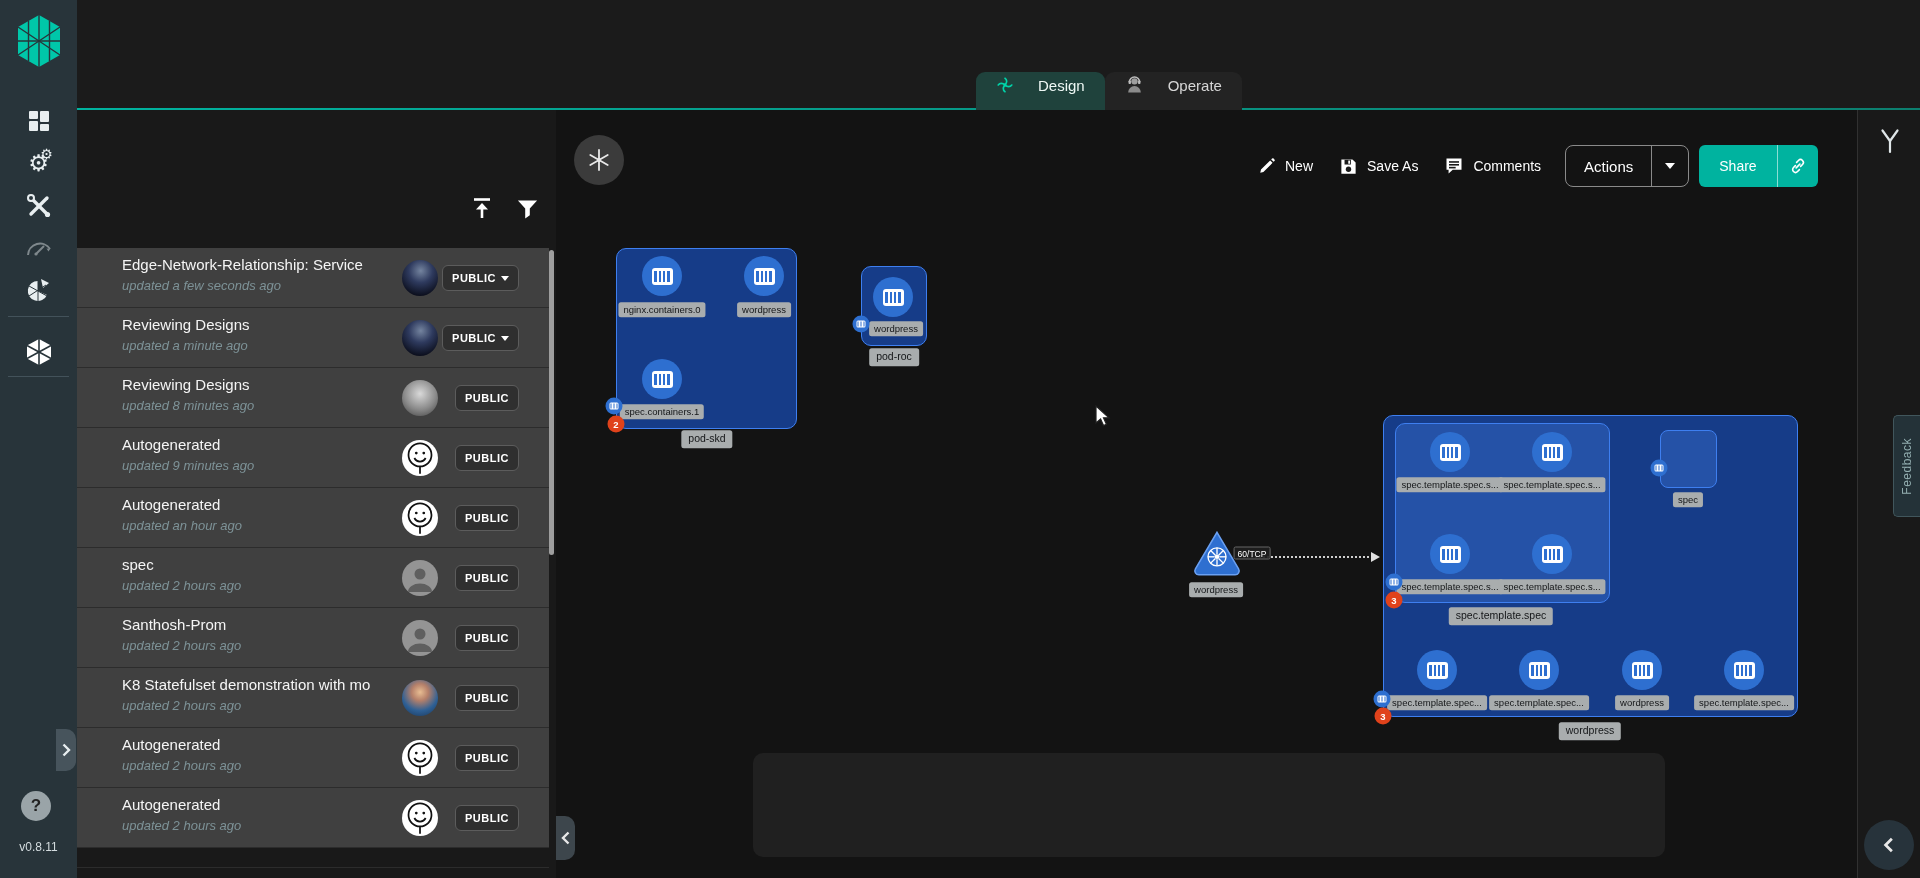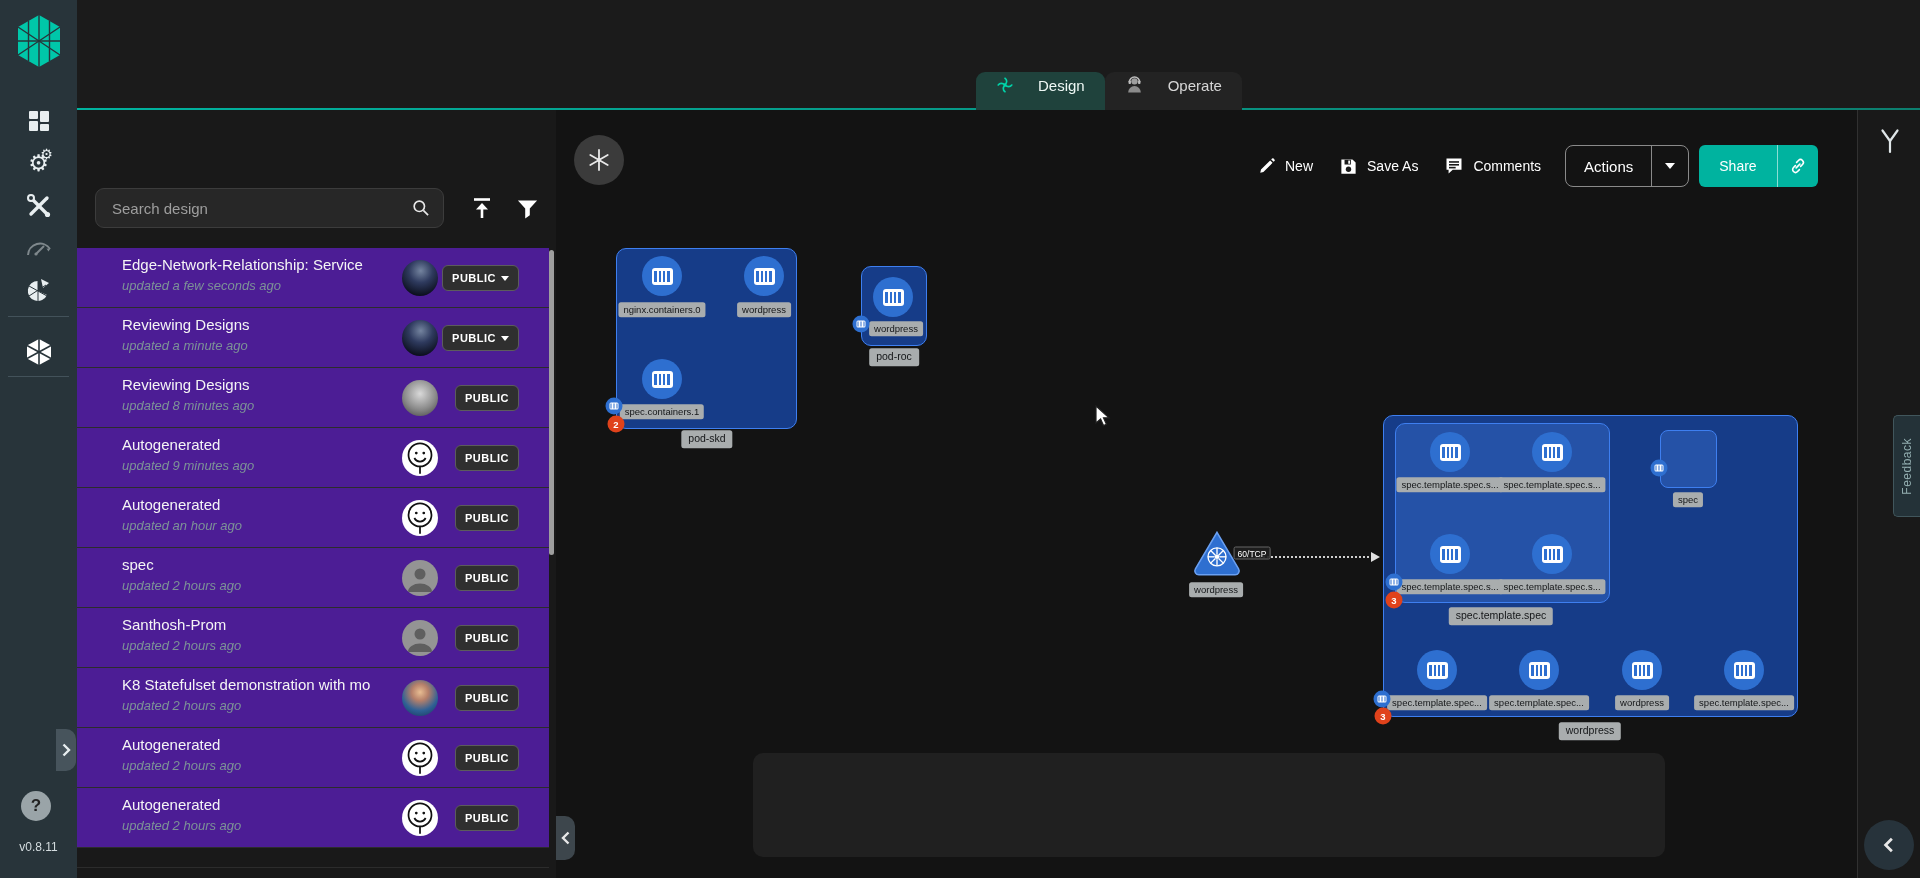--- a/index.html
+++ b/index.html
@@ -46,21 +46,21 @@
   
   .panel{position:absolute;left:77px;top:110px;width:479px;height:768px;background:#191919;z-index:10;overflow:hidden}
   .panel-band{position:absolute;left:0;top:13px;width:479px;height:45px;background:#000;display:flex;align-items:center;justify-content:center;
               font-size:13.5px;font-weight:bold;letter-spacing:.6px;color:#fff}
   .search-box{position:absolute;left:18px;top:78px;width:349px;height:40px;background:#272727;border:1px solid #3c3c3c;border-radius:9px;
               display:flex;align-items:center;padding:0 12px 0 16px}
   .search-box input{flex:1;background:transparent;border:none;outline:none;color:#e8e8e8;font-size:15px;font-family:inherit}
   .search-box input::placeholder{color:#9e9e9e}
   .panel-icon{position:absolute;top:86px;width:26px;height:26px;display:flex;align-items:center;justify-content:center;cursor:pointer}
   .rows{position:absolute;left:0;top:138px;width:472px}
-  .row{position:relative;height:60px;border-bottom:1px solid #2c2c2c;cursor:pointer;background:#4c1d95}
+  .row{position:relative;height:60px;border-bottom:1px solid #2c2c2c;cursor:pointer;background:#404040}
   .row-title{position:absolute;left:45px;top:8px;width:288px;font-size:15px;color:#f5f5f5;white-space:nowrap;overflow:hidden}
   .row-sub{position:absolute;left:45px;top:30px;font-size:13px;font-style:italic;color:#7d9297}
   .row-avatar{position:absolute;left:325px;top:12px;width:36px;height:36px;border-radius:50%;overflow:hidden}
   .av-dark{background:radial-gradient(circle at 52% 30%,#74849f 0%,#2e3a5e 38%,#0b0e1c 80%)}
   .av-gray{background:radial-gradient(circle at 50% 38%,#d9d9d9 0%,#8a8a8a 55%,#3d3d3d 100%)}
   .av-photo{background:radial-gradient(circle at 50% 34%,#e8bd92 0%,#b5806a 28%,#2e6095 62%,#173253 100%)}
   .av-person{background:#949494;display:flex;align-items:center;justify-content:center}
   .av-smiley{background:#fff;display:flex;align-items:center;justify-content:center}
   .chip-pub{position:absolute;right:30px;top:17px;height:26px;min-width:64px;padding:0 9px;background:#2f2f2f;border:1px solid #5c5c5c;
             border-radius:6px;color:#fff;font-size:11px;font-weight:bold;letter-spacing:.5px;display:flex;align-items:center;justify-content:center;gap:5px}
@@ -300,27 +300,20 @@
     <div class="version">v0.8.11</div>
   </div>
   <div class="rail-expand">
     <svg width="10" height="14" viewBox="0 0 10 14">
         <path d="M2.5 1.5l5.5 5.5-5.5 5.5" fill="none" stroke="#e8eef0" stroke-width="2.4"></path>
       </svg>
   </div>
 
   <div class="panel">
 
-    <div class="search-box">
-      <input type="text" placeholder="Search design" style="">
-      <svg width="20" height="20" viewBox="0 0 24 24">
-        <circle cx="10" cy="10" r="6.2" fill="none" stroke="#e8e8e8" stroke-width="2"></circle>
-          <line x1="14.8" y1="14.8" x2="20.5" y2="20.5" stroke="#e8e8e8" stroke-width="2"></line>
-      </svg>
-    </div>
     <div class="panel-icon" style="left:392px">
       <svg width="22" height="24" viewBox="0 0 22 24">
           <g stroke="#fff" stroke-width="2.6" fill="none">
             <line x1="3" y1="2.5" x2="19" y2="2.5"></line>
             <line x1="11" y1="21" x2="11" y2="8"></line>
           </g>
           <path d="M11 6l6 6.5H5z" fill="#fff"></path>
         </svg>
     </div>
     <div class="panel-icon" style="left:437px">

